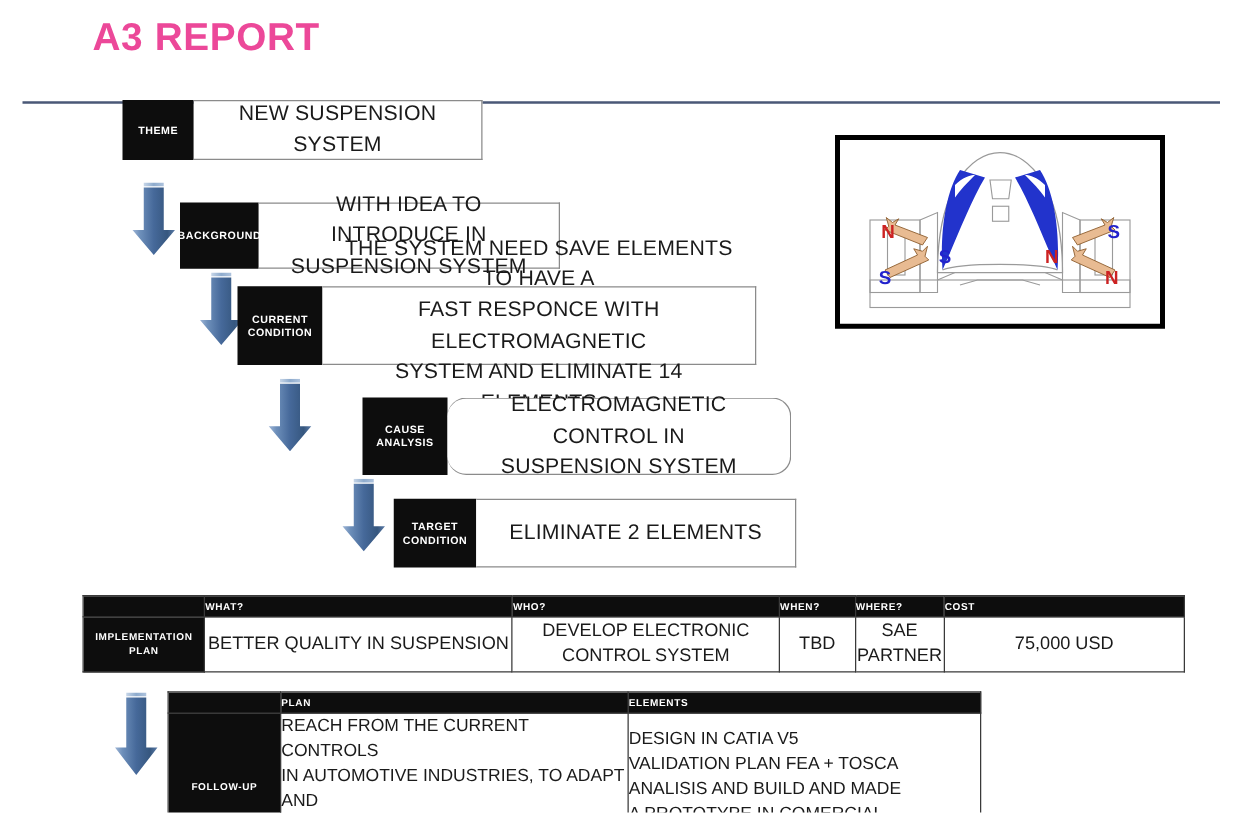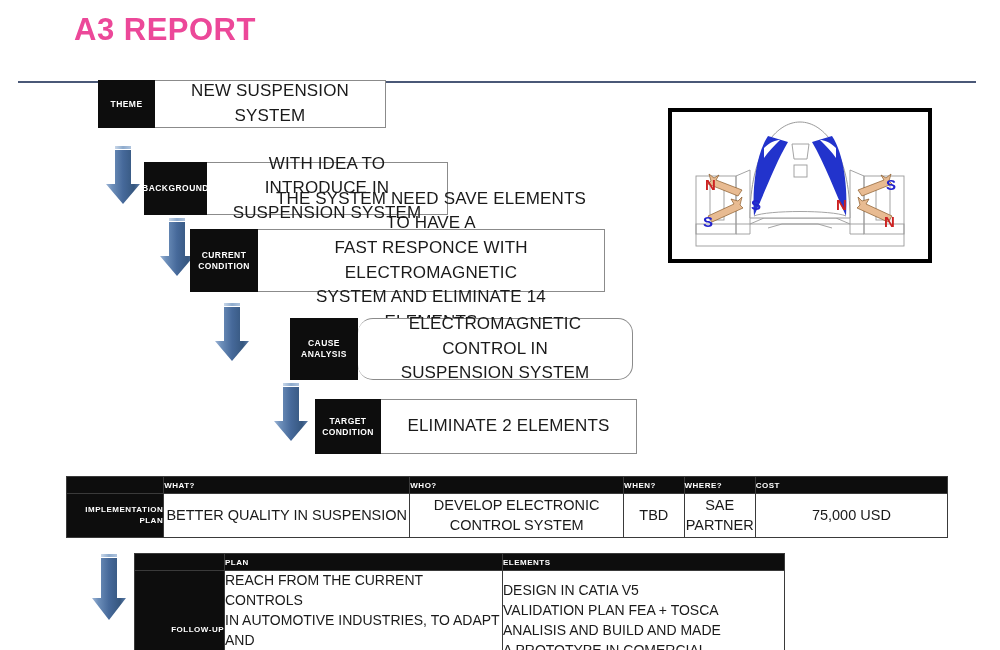--- a/index.html
+++ b/index.html
@@ -122,21 +122,21 @@
   .hdr-blank {
     background: #0d0d0d;
     border-color: #0d0d0d;
   }
   .side-tag {
     background: #0d0d0d;
     color: #ffffff;
     font-size: 8px;
     font-weight: bold;
     letter-spacing: 0.5px;
-    text-align: right;
+    text-align: center;
     line-height: 1.3;
   }
   .cell {
     background: #ffffff;
     text-align: center;
     font-size: 14.5px;
     line-height: 1.35;
     color: #1a1a1a;
     padding: 4px 6px;
   }

